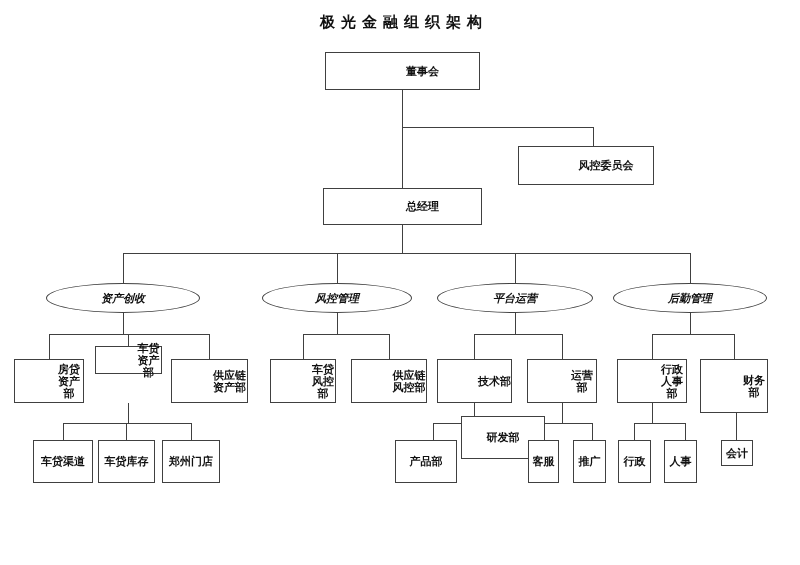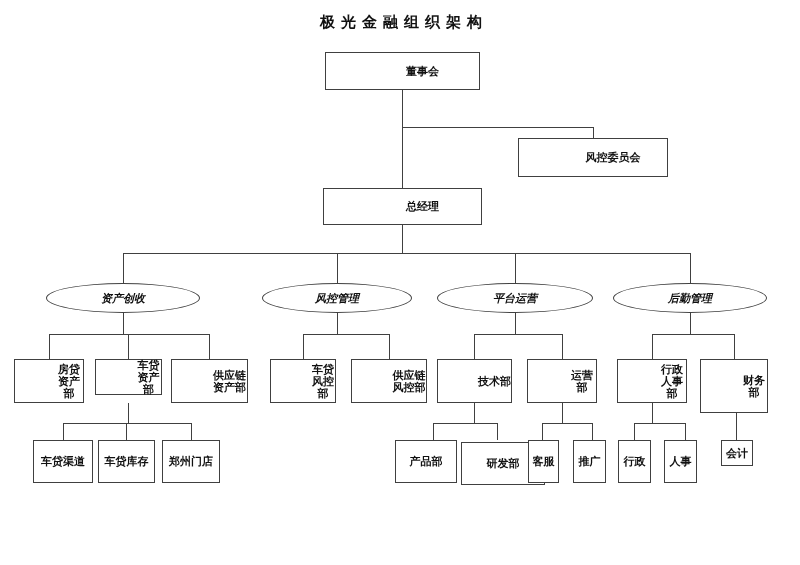--- a/index.html
+++ b/index.html
@@ -60,42 +60,42 @@
       M515 313 V334 M474.5 334 H562 M474.5 334 V359 M562 334 V359
       M690 313 V334 M652 334 H734 M652 334 V359 M734 334 V359
       M128.5 403 V423 M63 423 H191 M63 423 V440 M126.5 423 V440 M191 423 V440
       M474.5 403 V423 M433 423 H497 M433 423 V440 M497 423 V440
       M562 403 V423 M542 423 H592 M542 423 V440 M592 423 V440
       M652 403 V423 M634 423 H685 M634 423 V440 M685 423 V440
       M736 403 V440"></path>
   </svg>
 
   <div class="node box" style="left:325px;top:52px;width:155px;height:38px">董事会</div>
-  <div class="node box" style="left:518px;top:138px;width:150px;height:39px">风控委员会</div>
+  <div class="node box" style="left:518px;top:146px;width:136px;height:39px">风控委员会</div>
   <div class="node box" style="left:323px;top:188px;width:159px;height:37px">总经理</div>
 
   <div class="node ellipse" style="left:46px;top:283px;width:154px;height:30px">资产创收</div>
   <div class="node ellipse" style="left:262px;top:283px;width:150px;height:30px">风控管理</div>
   <div class="node ellipse" style="left:437px;top:283px;width:156px;height:30px">平台运营</div>
   <div class="node ellipse" style="left:613px;top:283px;width:154px;height:30px">后勤管理</div>
 
   <div class="node box" style="left:14px;top:359px;width:70px;height:44px">房贷资产部</div>
-  <div class="node box" style="left:95px;top:359px;width:67px;height:36px">车贷资产部</div>
+  <div class="node box" style="left:95px;top:346px;width:67px;height:28px">车贷资产部</div>
   <div class="node box" style="left:171px;top:359px;width:77px;height:44px">供应链资产部</div>
   <div class="node box" style="left:270px;top:359px;width:66px;height:44px">车贷风控部</div>
   <div class="node box" style="left:351px;top:359px;width:76px;height:44px">供应链风控部</div>
   <div class="node box" style="left:437px;top:359px;width:75px;height:44px">技术部</div>
   <div class="node box" style="left:527px;top:359px;width:70px;height:44px">运营部</div>
   <div class="node box" style="left:617px;top:359px;width:70px;height:44px">行政人事部</div>
   <div class="node box" style="left:700px;top:359px;width:68px;height:54px">财务部</div>
 
   <div class="node team" style="left:33px;top:440px;width:60px;height:43px">车贷渠道</div>
   <div class="node team" style="left:98px;top:440px;width:57px;height:43px">车贷库存</div>
   <div class="node team" style="left:162px;top:440px;width:58px;height:43px">郑州门店</div>
   <div class="node team" style="left:395px;top:440px;width:62px;height:43px">产品部</div>
-  <div class="node team" style="left:461px;top:442px;width:84px;height:43px">研发部</div>
+  <div class="node team" style="left:461px;top:416px;width:84px;height:43px">研发部</div>
   <div class="node team" style="left:528px;top:440px;width:31px;height:43px">客服</div>
   <div class="node team" style="left:573px;top:440px;width:33px;height:43px">推广</div>
   <div class="node team" style="left:618px;top:440px;width:33px;height:43px">行政</div>
   <div class="node team" style="left:664px;top:440px;width:33px;height:43px">人事</div>
   <div class="node team" style="left:721px;top:440px;width:32px;height:26px">会计</div>
 
 </div>
 
 </body></html>

